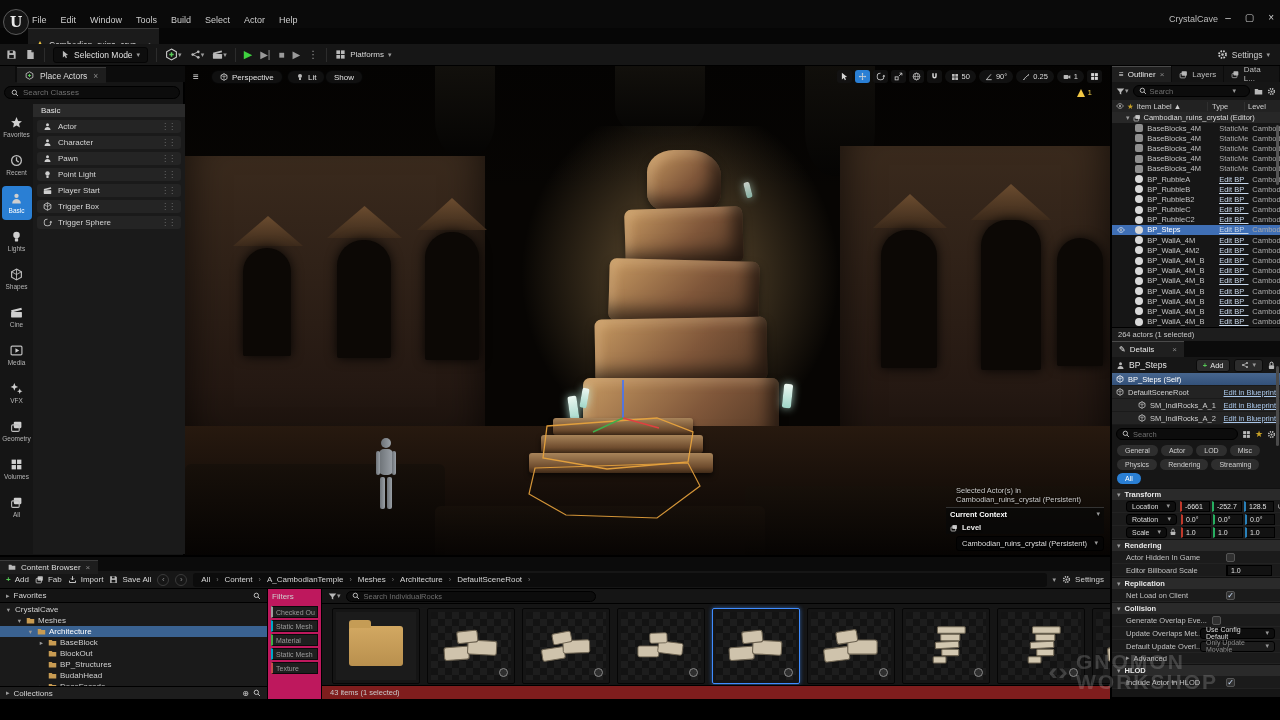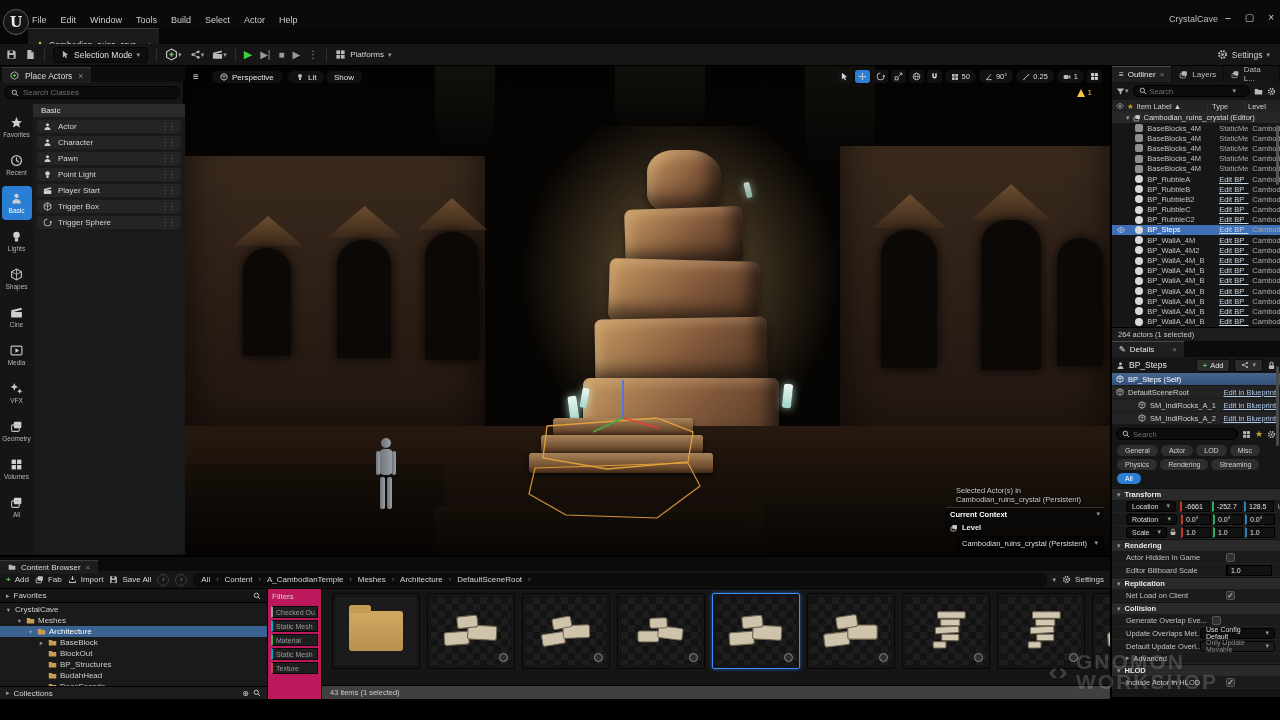--- a/index.html
+++ b/index.html
@@ -31,21 +31,21 @@
   #toolbar { left:0; top:44px; width:1280px; height:22px; background:#161616; border-bottom:1px solid #000; display:flex; align-items:center; gap:8px; padding:0 6px; }
   .tb-sep { width:1px; height:14px; background:#2c2c2c; }
   .pill { background:#0e0e0e; border:1px solid #050505; border-radius:3px; height:16px; display:inline-flex; align-items:center; gap:4px; padding:0 7px; font-size:8.5px; color:#e0e0e0; }
   .caret { font-size:7px; color:#9a9a9a; }
   .play { color:#3fd13f; font-size:11px; }
   .playdim { color:#9a9a9a; font-size:10px; }
   #tb-right { position:absolute; right:10px; display:flex; align-items:center; gap:4px; font-size:8.5px; color:#d0d0d0;}
 
   
   #place { left:0; top:66px; width:185px; height:489px; background:#151515; border-right:2px solid #000; }
-  #place-tab { left:0; top:0; width:185px; height:16px; background:#0c0c0c; }
+  #place-tab { left:15px; top:0; width:185px; height:16px; background:#0c0c0c; }
   #place-tab .tab { display:inline-flex; gap:6px; align-items:center; height:16px; margin-left:2px; padding:0 8px; background:#1d1d1d; border-top:1px solid #3a3a3a; font-size:8.5px; color:#ddd; }
   #place-search { left:4px; top:20px; width:176px; height:13px; background:#0c0c0c; border:1px solid #000; border-radius:7px; display:flex; align-items:center; gap:4px; padding:0 6px; }
   #place-search input { width:130px; font-size:8px; }
   #rail { left:0; top:38px; width:33px; height:450px; display:flex; flex-direction:column; align-items:center; gap:4px; padding-top:6px; }
   .rail-it { width:30px; height:34px; border-radius:4px; display:flex; flex-direction:column; align-items:center; justify-content:center; gap:2px; color:#bdbdbd; }
   .rail-it .lbl { font-size:6.5px; color:#b5b5b5; }
   .rail-it.active { background:#2a7fd4; }
   .rail-it.active .lbl { color:#fff; }
   .rail-it svg { width:13px; height:13px; fill:#cfcfcf; }
   #place-list { left:33px; top:38px; width:152px; height:450px; background:#1a1a1a; }
@@ -179,21 +179,21 @@
   .tile.r6 .wallart, .tile.r7 .wallart { display:block; }
   .tile.r2 svg { transform:rotate(-5deg) scale(.92); }
   .tile.r3 svg { transform:rotate(4deg) scale(.85); }
   .tile.r5 svg { transform:rotate(-3deg) scale(1.02); }
   .tile.r8 svg { transform:scale(1.05); }
   .tile:not(.folder) .thumb::after { content:""; position:absolute; right:3px; bottom:3px; width:7px; height:7px; border-radius:50%; background:#2e2e2e; border:1px solid #8a8a8a; }
   .tile.folder .thumb { background:#1b1b1b; }
   .foldart { width:54px; height:40px; background:linear-gradient(180deg,#d2a862,#b9904e); border-radius:3px; position:relative; }
   .foldart::before { content:""; position:absolute; left:0; top:-6px; width:22px; height:8px; background:#c59c55; border-radius:3px 3px 0 0; }
   .tile .foldart { display:none; } .tile.folder .foldart { display:block; }
-  #cb-status { height:14px; background:#404040; border-top:1px solid #000; display:flex; align-items:center; font-size:7.5px; color:#c9c9c9; padding:0 8px; }
+  #cb-status { height:14px; background:#7f1d1d; border-top:1px solid #000; display:flex; align-items:center; font-size:7.5px; color:#c9c9c9; padding:0 8px; }
 
   
   #wm { left:1048px; top:652px; width:220px; display:flex; align-items:center; gap:8px; opacity:.22; color:#cfcfcf; z-index:50; pointer-events:none; }
   #wm .mark { font-size:30px; font-weight:700; transform:scaleY(.8); }
   #wm .t1 { font-size:21px; font-weight:700; letter-spacing:2px; line-height:20px; }
 </style>
 </head>
 <body>
 
 <svg width="0" height="0" style="position:absolute">
@@ -1410,20 +1410,34 @@
         <div>
 
         <div class="ftag gray">Checked Ou</div>
             <div class="ftag cyan">Static Mesh</div>
             <div class="ftag green">Material</div>
             <div class="ftag cyan">Static Mesh</div>
             <div class="ftag red">Texture</div>
           </div>
       </div>
       <div id="cb-main">
+        <div id="asset-search">
+          <span class="ic">
+              <svg class="sic" style="width:9px;height:9px">
+                <use href="#i-funnel"></use>
+              </svg>
+              <span class="caret">▾</span>
+            </span>
+          <span class="box">
+            <svg class="sic" style="width:8px;height:8px">
+                <use href="#i-search"></use>
+              </svg>
+            <input placeholder="Search IndividualRocks" style="">
+          </span>
+        </div>
         <div id="tiles">
 
             <div class="tile folder">
               <div class="thumb">
                 <div class="foldart"></div>
 
               </div>
             </div>
 
             <div class="tile r1">

